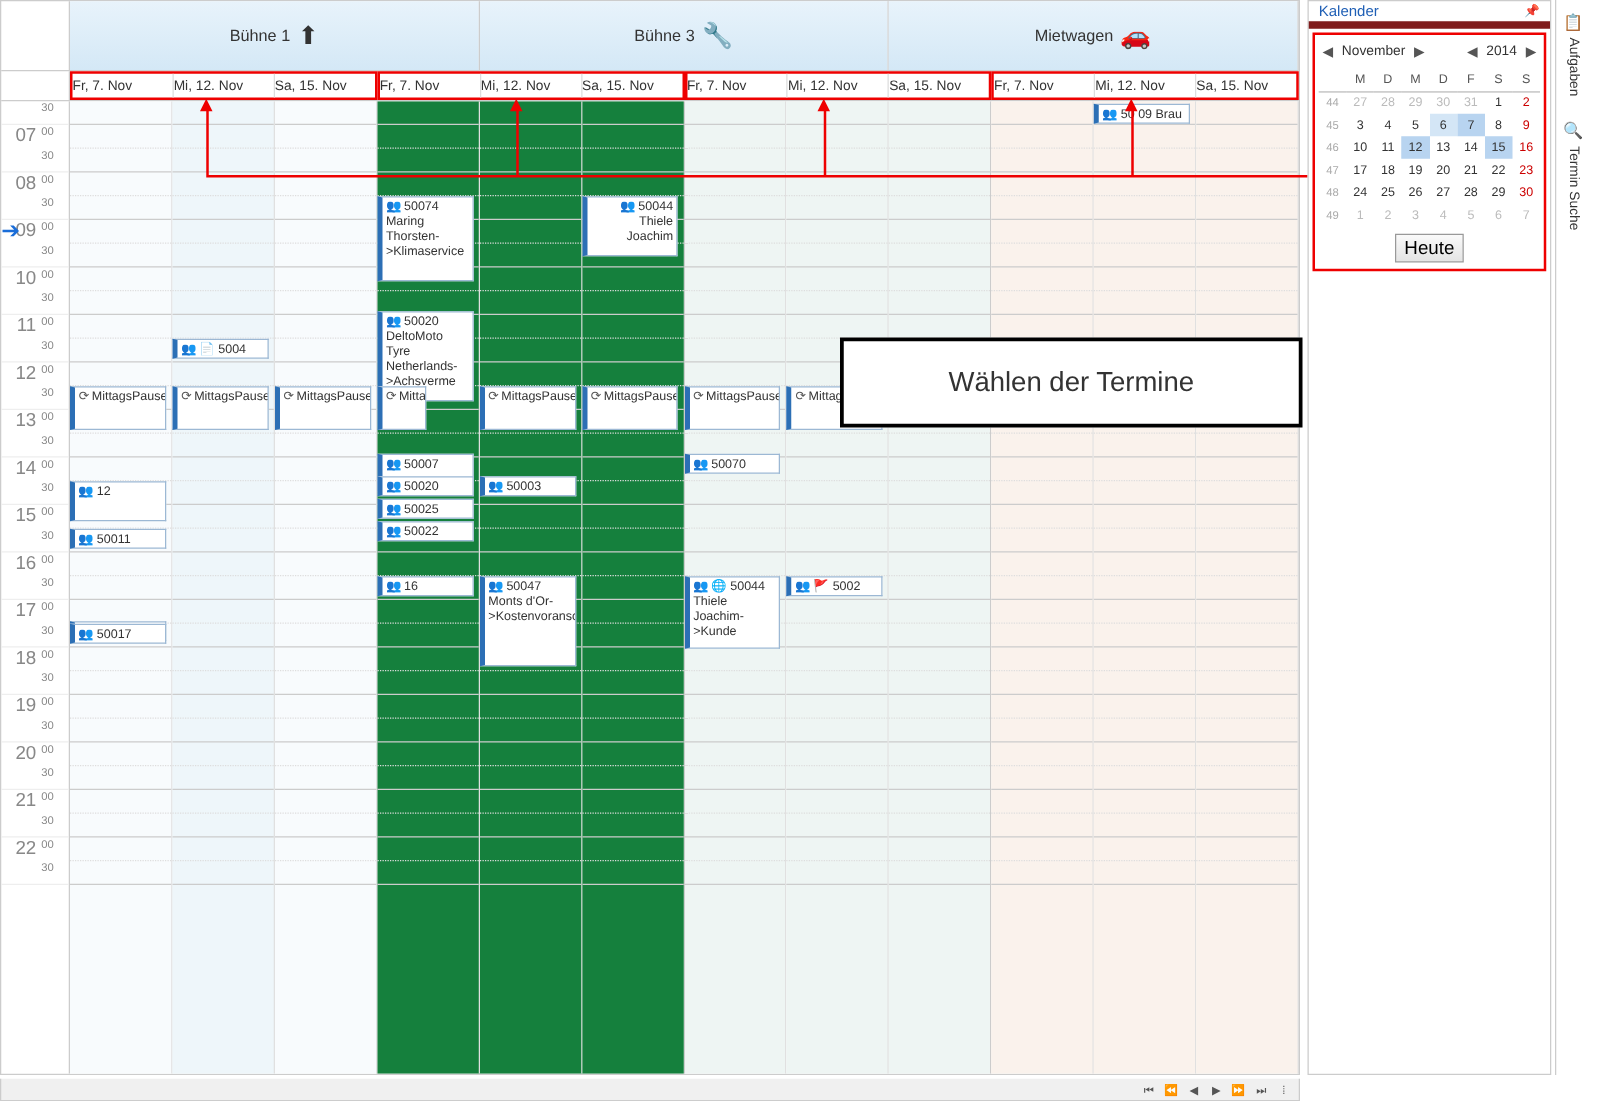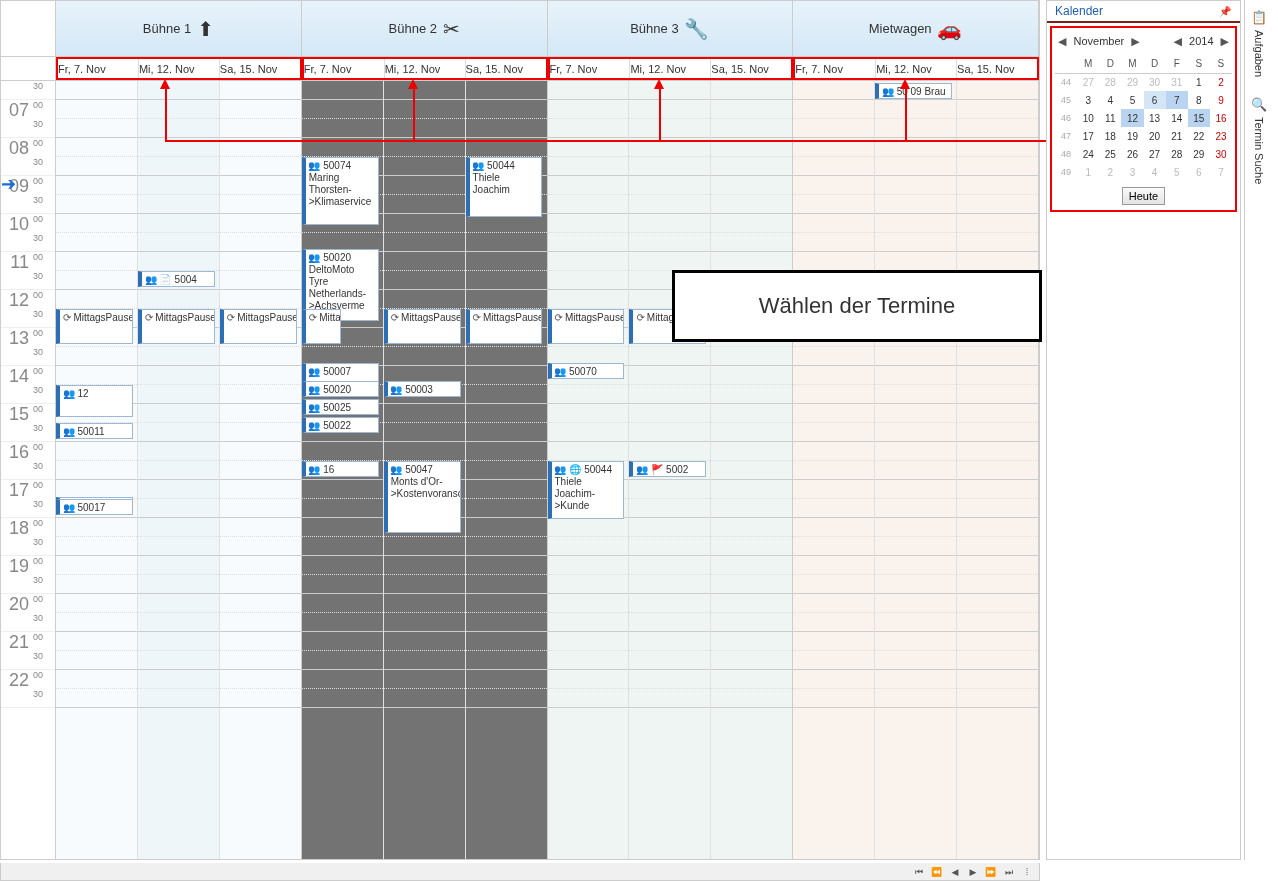--- a/index.html
+++ b/index.html
@@ -14,65 +14,65 @@
 
 .date-header { display: flex; height: 24px; border-bottom: 1px solid #ccc; }
 .date-header .time-gutter-header { height: 24px; }
 .date-col-group { flex: 1; display: flex; border-right: 1px solid #ccc; border: 2px solid #e00; }
 .date-col { flex: 1; text-align: left; line-height: 20px; font-size: 11px; border-right: 1px solid #ddd; }
 .date-col:last-child { border-right: none; }
 
 .grid-body { flex: 1; display: flex; position: relative; overflow: hidden; }
 .time-gutter { width: 55px; border-right: 1px solid #ccc; }
 .time-slot { height: 38px; border-bottom: 1px solid #eee; display: flex; }
-.hour-label { width: 30px; font-size: 18px; color: #888; text-align: right; padding-right: 2px; }
+.hour-label { width: 30px; font-size: 15px; color: #888; text-align: right; padding-right: 2px; }
 .sub-labels { display: flex; flex-direction: column; }
 .min-label { height: 19px; font-size: 9px; color: #888; padding-left: 2px; }
 
 .grid-columns { flex: 1; display: flex; position: relative; }
 .res-group { flex: 1; display: flex; border-right: 1px solid #ccc; position: relative; }
 .day-col { flex: 1; border-right: 1px solid #e0e0e0; position: relative; }
 .day-col:last-child { border-right: none; }
 .bg-blue1 { background: #f8fbfd; }
 .bg-blue2 { background: #eef6fa; }
-.bg-green { background: #737373; }
+.bg-green { background: #15803d; }
 .bg-teal { background: #eef5f3; }
 .bg-peach { background: #faf2ec; }
 
 .row-line { height: 19px; border-bottom: 1px dotted #ddd; }
 .row-line.hour { border-bottom: 1px solid #ccc; }
 
 .appointment { position: absolute; background: #fff; border: 1px solid #9cb8d4; border-left: 4px solid #2c6fb5; font-size: 10px; padding: 2px 3px; overflow: hidden; line-height: 12px; }
 .appt-icon { color: #e08030; font-size: 10px; margin-right: 2px; }
 .recur-icon { color: #555; margin-right: 2px; }
 
 .current-arrow { position: absolute; left: 0; top: 92px; color: #1a6dd8; font-size: 18px; z-index: 5; }
 
 
 .anno-hline { position: absolute; height: 2px; background: #e00; }
 .anno-vline { position: absolute; width: 2px; background: #e00; }
 .anno-arrowhead { position: absolute; width: 0; height: 0; border-left: 5px solid transparent; border-right: 5px solid transparent; border-bottom: 10px solid #e00; }
 
 
 .side-panel { position: absolute; left: 1046px; top: 0; width: 195px; height: 860px; border: 1px solid #ccc; background: #fff; }
-.side-title { height: 22px; border-bottom: 2px solid #7f1d1d; display: flex; align-items: center; padding: 0 8px; color: #1f5fb5; font-size: 12px; justify-content: space-between; }
+.side-title { height: 22px; border-bottom: 6px solid #7f1d1d; display: flex; align-items: center; padding: 0 8px; color: #1f5fb5; font-size: 12px; justify-content: space-between; }
 .pin-icon { color: #888; font-size: 10px; }
 .mini-cal { border: 2px solid #e00; margin: 3px; padding: 3px; }
 .mini-nav { display: flex; justify-content: space-between; align-items: center; height: 20px; font-size: 11px; }
 .mini-nav .nav-group { display: flex; align-items: center; gap: 4px; }
 .nav-btn { cursor: pointer; padding: 0 3px; color: #555; }
 .mini-grid { width: 100%; border-collapse: collapse; margin-top: 4px; }
 .mini-grid th, .mini-grid td { width: 22px; height: 18px; text-align: center; font-size: 10px; font-weight: normal; }
 .mini-grid th { color: #555; border-bottom: 1px solid #ccc; }
 .mini-grid .wk { color: #aaa; font-size: 9px; }
 .mini-grid .dim { color: #bbb; }
 .mini-grid .sun { color: #c00; }
 .mini-grid .sel { background: #b8d4f0; }
 .mini-grid .today { background: #d4e6f6; }
-.today-btn { display: block; margin: 6px auto 2px; padding: 2px 6px; border: 1px solid #999; background: linear-gradient(#fafafa,#e4e4e4); font-size: 11px; cursor: pointer; }
+.today-btn { display: block; margin: 6px auto 2px; padding: 2px 6px; border: 1px solid #999; background: linear-gradient(#fafafa,#e4e4e4); font-size: 15px; cursor: pointer; }
 
 
 .vtabs { position: absolute; right: 0; top: 0; width: 34px; height: 860px; border-left: 1px solid #ccc; }
 .vtab { writing-mode: vertical-rl; text-orientation: mixed; padding: 10px 6px; font-size: 11px; display: flex; align-items: center; gap: 5px; cursor: pointer; }
 .vtab-icon { writing-mode: horizontal-tb; font-size: 13px; }
 
 
 .hscroll { position: absolute; left: 0; bottom: 0; width: 1040px; height: 18px; border: 1px solid #ccc; border-top: none; background: #f0f0f0; display: flex; align-items: center; justify-content: flex-end; gap: 2px; padding-right: 4px; }
 .sbtn { width: 16px; height: 14px; font-size: 9px; text-align: center; color: #555; cursor: pointer; line-height: 14px; }
 
@@ -82,24 +82,20 @@
 </head>
 <body>
 
 <div class="scheduler">
 
   <div class="resource-header">
     <div class="time-gutter-header"></div>
     <div class="resource-cell">
       <span>Bühne 1</span>
       <span class="resource-icon">⬆</span>
-    </div>
-    <div class="resource-cell">
-      <span>Bühne 2</span>
-      <span class="resource-icon">✂</span>
     </div>
     <div class="resource-cell">
       <span>Bühne 3</span>
       <span class="resource-icon">🔧</span>
     </div>
     <div class="resource-cell">
       <span>Mietwagen</span>
       <span class="resource-icon">🚗</span>
     </div>
   </div>
@@ -475,21 +471,21 @@
             <div class="row-line"></div>
             <div class="row-line hour"></div>
             <div class="row-line"></div>
             <div class="row-line hour"></div>
             <div class="row-line"></div>
             <div class="row-line hour"></div>
             <div class="row-line"></div>
             <div class="row-line hour"></div>
             <div class="row-line"></div>
             <div class="row-line hour"></div>
-            <div class="appointment" style="top: 76px; height: 60px; left: 0%; width: 95%;"><span class="appt-icon">👥</span><span>50044 Thiele Joachim</span></div>
+            <div class="appointment" style="top: 76px; height: 48px; left: 0%; width: 95%; text-align: right;"><span class="appt-icon">👥</span><span>50044 Thiele Joachim</span></div>
             <div class="appointment" style="top: 228px; height: 35px; left: 0%; width: 95%;"><span class="recur-icon">⟳</span><span>MittagsPause</span></div>
           </div>
         </div>
         <div class="res-group">
           <div class="day-col bg-teal">
             <div class="row-line hour"></div>
             <div class="row-line"></div>
             <div class="row-line hour"></div>
             <div class="row-line"></div>
             <div class="row-line hour"></div>

